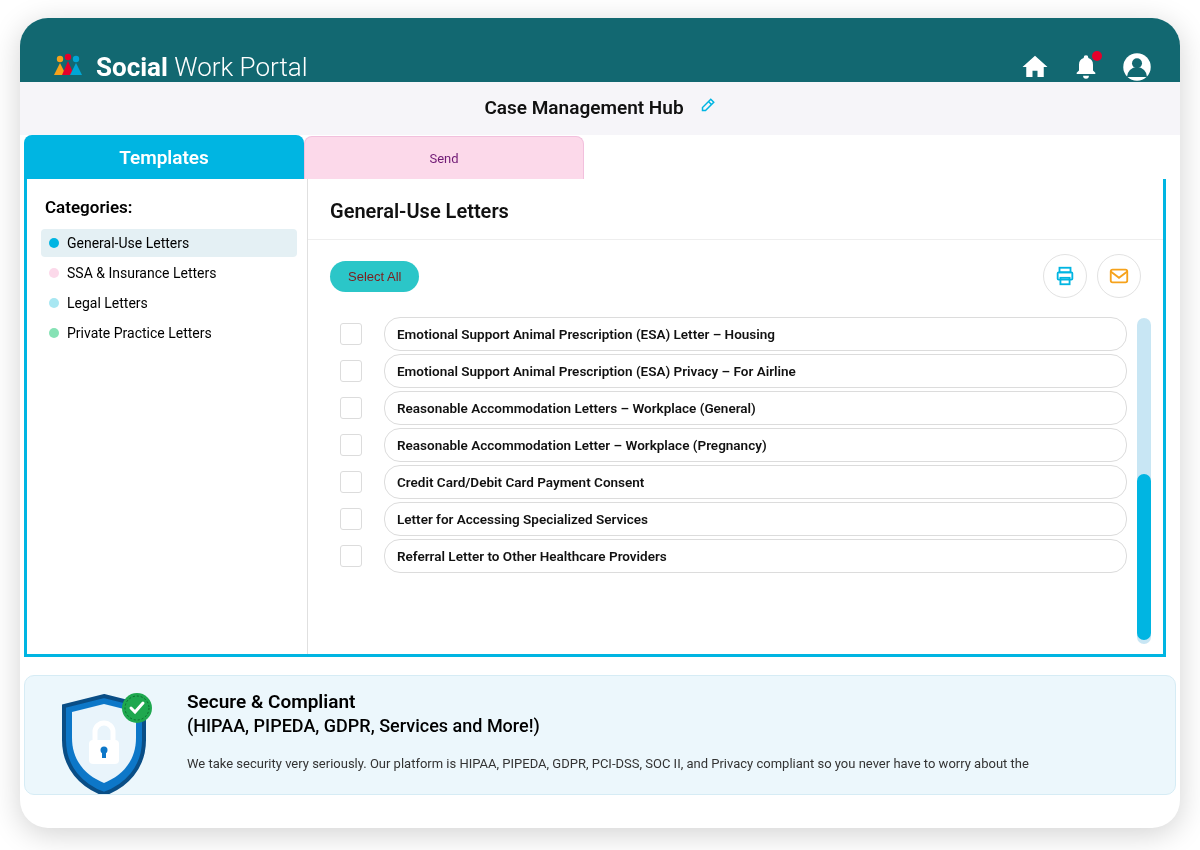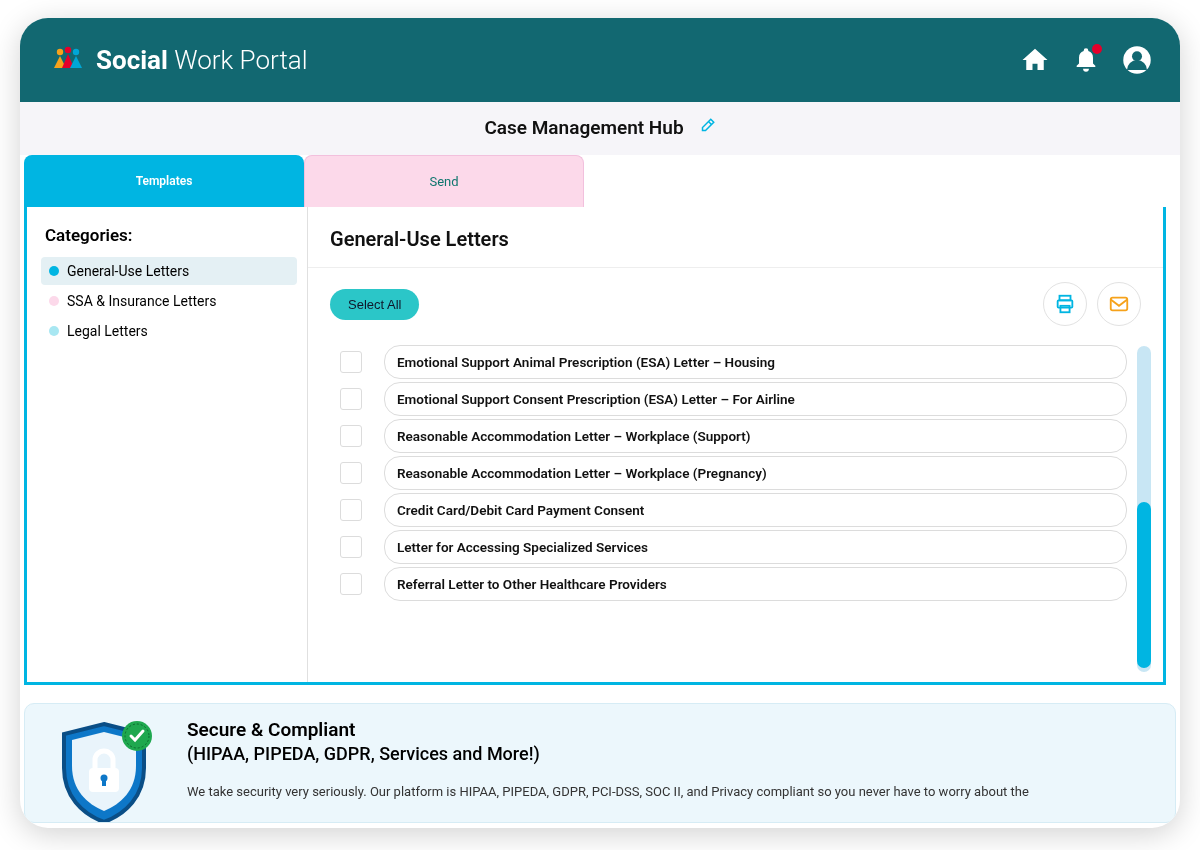--- a/index.html
+++ b/index.html
@@ -17,23 +17,23 @@
     border-radius: 28px;
     overflow: hidden;
     box-shadow: 0 6px 30px rgba(0,0,0,0.18);
     background: #fff;
     display: flex;
     flex-direction: column;
   }
   
   .topbar {
     background: #126871;
-    height: 84px;
+    height: 64px;
     display: flex;
-    align-items: center;
+    align-items: flex-end;
     padding: 0 28px;
     color: #fff;
   }
   .brand {
     display: flex;
     align-items: center;
     gap: 8px;
     font-size: 26px;
     font-weight: 300;
   }
@@ -62,40 +62,40 @@
     gap:14px;
   }
   .page-title-bar h2 { font-size: 19px; font-weight:600; color:#111; }
   .edit-icon { color:#00b5e2; cursor:pointer; }
   
   .tabs-row {
     display:flex;
   }
   .tab {
     width: 280px;
-    height: 52px;
+    height: 44px;
     display:flex;
     align-items:center;
     justify-content:center;
-    font-size: 12px;
+    font-size: 19px;
     cursor:pointer;
     border-top-left-radius: 8px;
     border-top-right-radius: 8px;
   }
   .tab.active {
     background:#00b5e2;
     color:#fff;
     font-weight:600;
     margin-left: 4px;
   }
   .tab.inactive {
     background:#fcd9ea;
-    color:#0f766e;
+    color:#701a75;
     font-size:13px;
-    height:52px;
+    height:43px;
     align-self:flex-end;
     border:1px solid #f2c0dd;
     border-bottom:none;
   }
   
   .panel {
     border: 3px solid #00b5e2;
     border-top:none;
     margin: 0 14px 18px 4px;
     display:flex;
@@ -141,21 +141,21 @@
   }
   .content-header h2 { font-size: 20px; font-weight:600; color:#111; }
   .actions-row {
     display:flex;
     align-items:center;
     padding: 14px 22px 10px;
     gap:10px;
   }
   .select-all {
     background:#2bc6c8;
-    color:#0f172a;
+    color:#7f1d1d;
     border:none;
     padding: 8px 18px;
     border-radius: 20px;
     font-size:13px;
     font-weight:500;
     cursor:pointer;
   }
   .circle-btn {
     width:44px; height:44px;
     border-radius:50%;
@@ -304,20 +304,24 @@
             <span class="cat-dot" style="background: rgb(0, 181, 226);"></span>
             <span>General-Use Letters</span>
           </div>
           <div class="cat-item">
             <span class="cat-dot" style="background: rgb(252, 217, 234);"></span>
             <span>SSA &amp; Insurance Letters</span>
           </div>
           <div class="cat-item">
             <span class="cat-dot" style="background: rgb(168, 231, 242);"></span>
             <span>Legal Letters</span>
+          </div>
+          <div class="cat-item">
+            <span class="cat-dot" style="background: rgb(134, 226, 181);"></span>
+            <span>Private Practice Letters</span>
           </div>
         </div>
     </div>
 
     <div class="content">
       <div class="content-header">
         <h2>General-Use Letters</h2>
       </div>
       <div class="actions-row">
         <button class="select-all">Select All</button>
@@ -337,25 +341,25 @@
         </div>
       </div>
       <div class="list-wrap">
         <div class="list" id="letter-list">
             <div class="row">
               <div class="row-check"></div>
               <div class="row-label">Emotional Support Animal Prescription (ESA) Letter – Housing</div>
             </div>
             <div class="row">
               <div class="row-check"></div>
-              <div class="row-label">Emotional Support Consent Prescription (ESA) Letter – For Airline</div>
-            </div>
-            <div class="row">
-              <div class="row-check"></div>
-              <div class="row-label">Reasonable Accommodation Letter – Workplace (Support)</div>
+              <div class="row-label">Emotional Support Animal Prescription (ESA) Privacy – For Airline</div>
+            </div>
+            <div class="row">
+              <div class="row-check"></div>
+              <div class="row-label">Reasonable Accommodation Letters – Workplace (General)</div>
             </div>
             <div class="row">
               <div class="row-check"></div>
               <div class="row-label">Reasonable Accommodation Letter – Workplace (Pregnancy)</div>
             </div>
             <div class="row">
               <div class="row-check"></div>
               <div class="row-label">Credit Card/Debit Card Payment Consent</div>
             </div>
             <div class="row">

